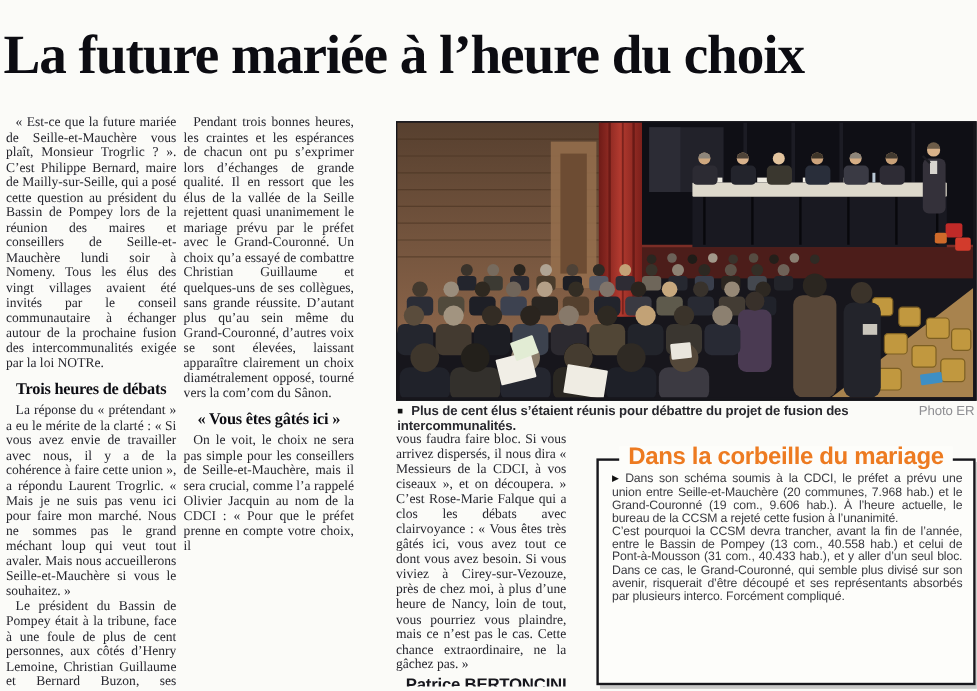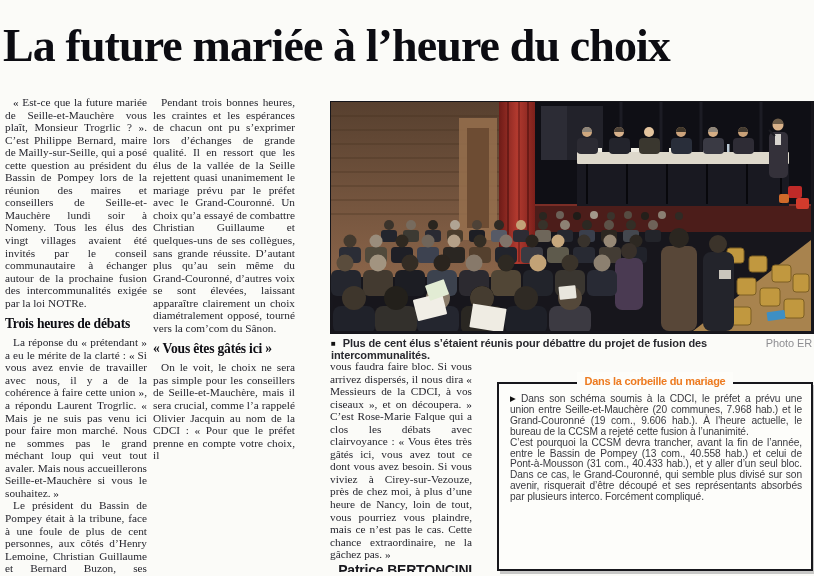--- a/index.html
+++ b/index.html
@@ -11,21 +11,21 @@
   .headline{position:absolute;left:3px;top:19px;margin:0;font-family:"Liberation Serif",serif;
     font-weight:bold;font-size:46px;color:#0c0c12;letter-spacing:-0.9px;white-space:nowrap;}
 
   .col{position:absolute;top:96px;width:142px;height:480px;overflow:hidden;text-align:justify;
     font-size:11.3px;line-height:12.55px;color:#26262e;}
   .col p{margin:0;text-indent:8px;}
   .col p.noind{text-indent:0;}
   .col1{left:5px;} .col2{left:153px;}
   .col3{left:330px;top:360px;height:212px;}
   .subhead{margin:7px 0 5px;font-size:13.6px;line-height:15px;color:#0d0d13;
-    text-align:left;letter-spacing:-0.2px;font-weight:bold;}
+    text-align:center;letter-spacing:-0.2px;font-weight:bold;}
   .byline{text-align:right;font-family:"Liberation Sans",sans-serif;font-weight:bold;
     font-size:14px;margin-top:3px;color:#17171d;letter-spacing:-0.2px;}
 
   .photo{position:absolute;left:330px;top:101px;width:482px;height:231px;
     border:1px solid #15151a;background:#17161c;}
   .photo svg{display:block;}
 
   .caption{position:absolute;left:331px;top:337px;width:481px;
     font-family:"Liberation Sans",sans-serif;font-weight:bold;font-size:11px;
     color:#28282e;letter-spacing:-0.1px;}
@@ -34,21 +34,21 @@
 
   .infobox{position:absolute;left:497px;top:382px;width:316px;height:189px;box-sizing:border-box;
     border:2.5px solid #17171c;background:#fdfdfa;padding:10px 9px 6px 11px;
     box-shadow:3px 3px 0 rgba(125,125,125,.4);
     font-family:"Liberation Sans",sans-serif;font-size:10.2px;line-height:10.9px;
     color:#3a3a40;letter-spacing:-0.1px;text-align:justify;}
   .infobox p{margin:0;}
   .infobox .tri{font-size:7.5px;vertical-align:1px;margin-right:3px;color:#111;letter-spacing:0;}
   .title-row{position:absolute;top:-12px;left:0;width:100%;text-align:center;}
   .title-row span{display:inline-block;background:#fdfdfa;padding:0 8px;
-    font-size:11px;line-height:18px;font-weight:bold;color:#ed7b21;letter-spacing:-0.3px;}
+    font-size:20px;line-height:18px;font-weight:bold;color:#ed7b21;letter-spacing:-0.3px;}
 </style>
 </head>
 <body>
 
 <div class="page">
 
   <h1 class="headline">La future mariée à l’heure du choix</h1>
 
   <div class="col col1">
     <p>« Est-ce que la future mariée de Seille-et-Mauchère vous plaît, Monsieur Trogrlic ? ». C’est Philippe Bernard, maire de Mailly-sur-Seille, qui a posé cette question au président du Bassin de Pompey lors de la réunion des maires et conseillers de Seille-et-Mauchère lundi soir à Nomeny. Tous les élus des vingt villages avaient été invités par le conseil communautaire à échanger autour de la prochaine fusion des intercommunalités exigée par la loi NOTRe.</p>

